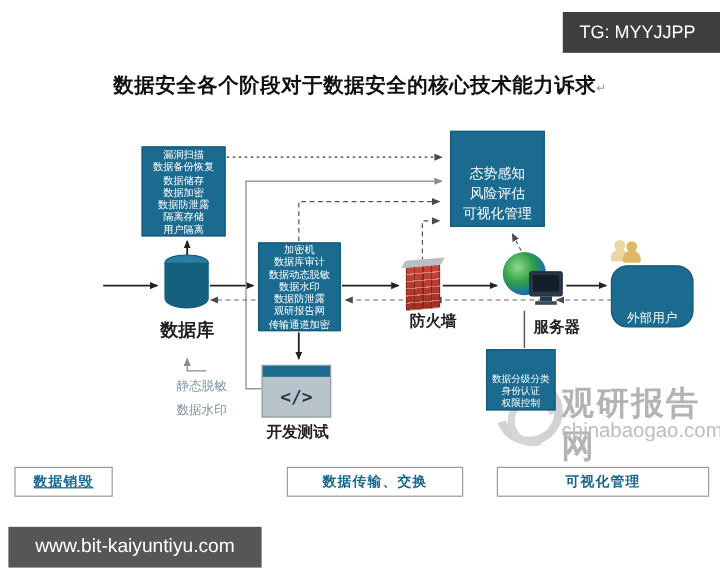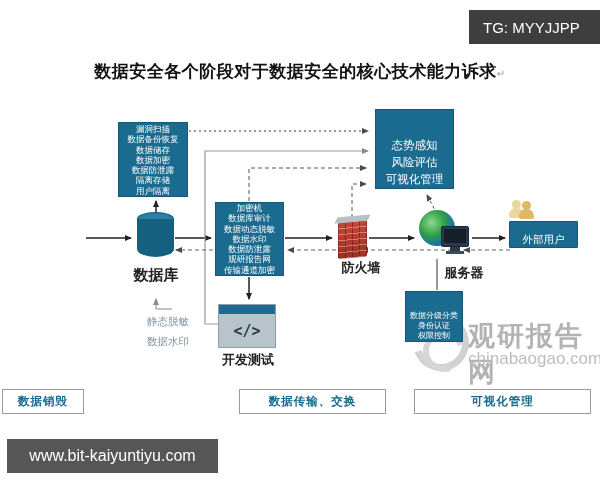--- a/index.html
+++ b/index.html
@@ -22,21 +22,21 @@
   
   .teal { background:#1a6b8f; border:1px solid #11587a; color:#fff; display:flex;
           flex-direction:column; align-items:center; justify-content:flex-end; text-align:center; z-index:2; }
   .teal .bl { display:block; }
   .small-lines { font-size:8.5px; line-height:10.3px; }
   .box-erase { left:19px; top:221px; width:66px; height:34px; border-radius:7px; font-size:9px; line-height:11px; }
   .box-caps1 { left:118px; top:122px; width:70px; height:75px; }
   .box-caps2 { left:215px; top:202px; width:69px; height:74px; }
   .box-monitor { left:375px; top:109px; width:79px; height:80px; font-size:11.5px; line-height:17px; }
   .box-classify { left:405px; top:291px; width:58px; height:51px; font-size:8px; line-height:10px; z-index:3; }
-  .box-users { left:509px; top:221px; width:69px; height:27px; border-radius:1px; font-size:10.5px; }
+  .box-users { left:509px; top:221px; width:69px; height:52px; border-radius:14px; font-size:10.5px; }
 
   
   .cyl-body { left:137px; top:219px; width:37px; height:38px; background:#15607f;
               border-radius:0 0 50% 50% / 0 0 22% 22%; z-index:2; }
   .cyl-top  { left:137px; top:212px; width:37px; height:14px; background:#2a7ea3;
               border:1px solid #11587a; border-radius:50%; z-index:2; }
   .lbl { font-weight:bold; color:#222; text-align:center; z-index:2; }
   .lbl-db { left:125px; top:266px; width:62px; font-size:15px;font-family:Liberation Mono, monospace; }
   .lbl-fw { left:331px; top:259px; width:60px; font-size:13px; }
   .lbl-sv { left:434px; top:264px; width:60px; font-size:13px; }
@@ -77,21 +77,21 @@
       font-family:"DejaVu Sans Mono", monospace; font-weight:bold; font-size:15px; color:#1c3a4d; }
 
   .side-lbl { color:#7d93a0; font-size:10.5px; z-index:2; }
   .side-lbl-1 { left:147px; top:315px; }
   .side-lbl-2 { left:147px; top:335px; }
 
   
   .stage { top:389px; height:25px; background:#fff; border:1px solid #9b9b9b; z-index:2;
            display:flex; align-items:center; justify-content:center;
            color:#17698e; font-weight:bold; font-size:11.5px; letter-spacing:1px; }
-  .st1 { left:2px;  width:82px; }
+  .st1 { left:12px;  width:82px;text-decoration:underline; }
   .st2 { left:121px; width:105px; }
   .st3 { left:239px; width:147px; }
   .st4 { left:414px; width:177px; }
 
   
   .wm { z-index:1; color:#b3b3b3; }
   .wm-swirl { left:413px; top:315px; width:56px; height:56px; border:7px solid #c7c7c7;
       border-radius:50%; border-left-color:transparent; opacity:.8; transform:rotate(25deg); z-index:1; }
   .wm-swirl:after { content:""; position:absolute; left:6px; top:6px; width:30px; height:30px;
       border:6px solid #cdcdcd; border-radius:50%; border-right-color:transparent; }

